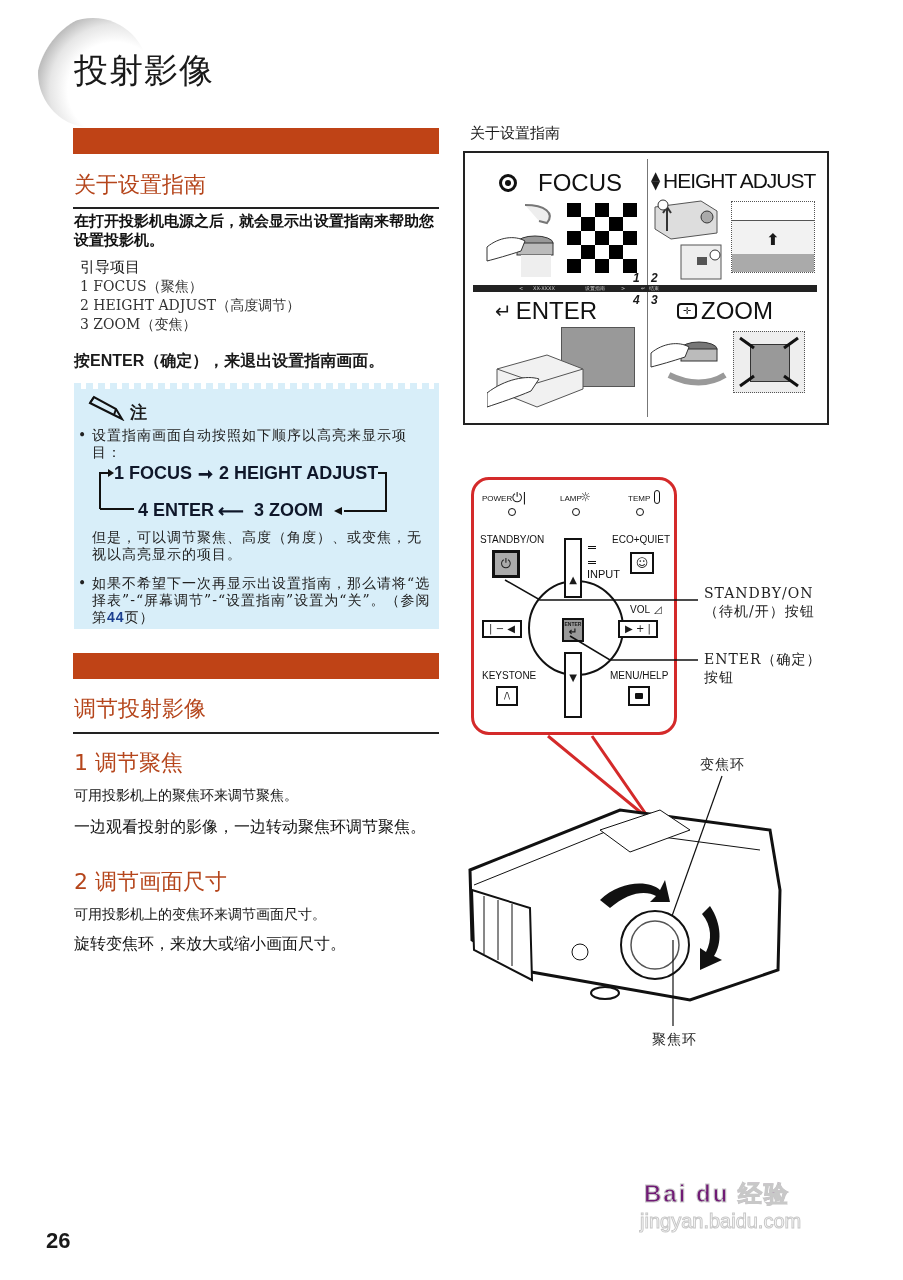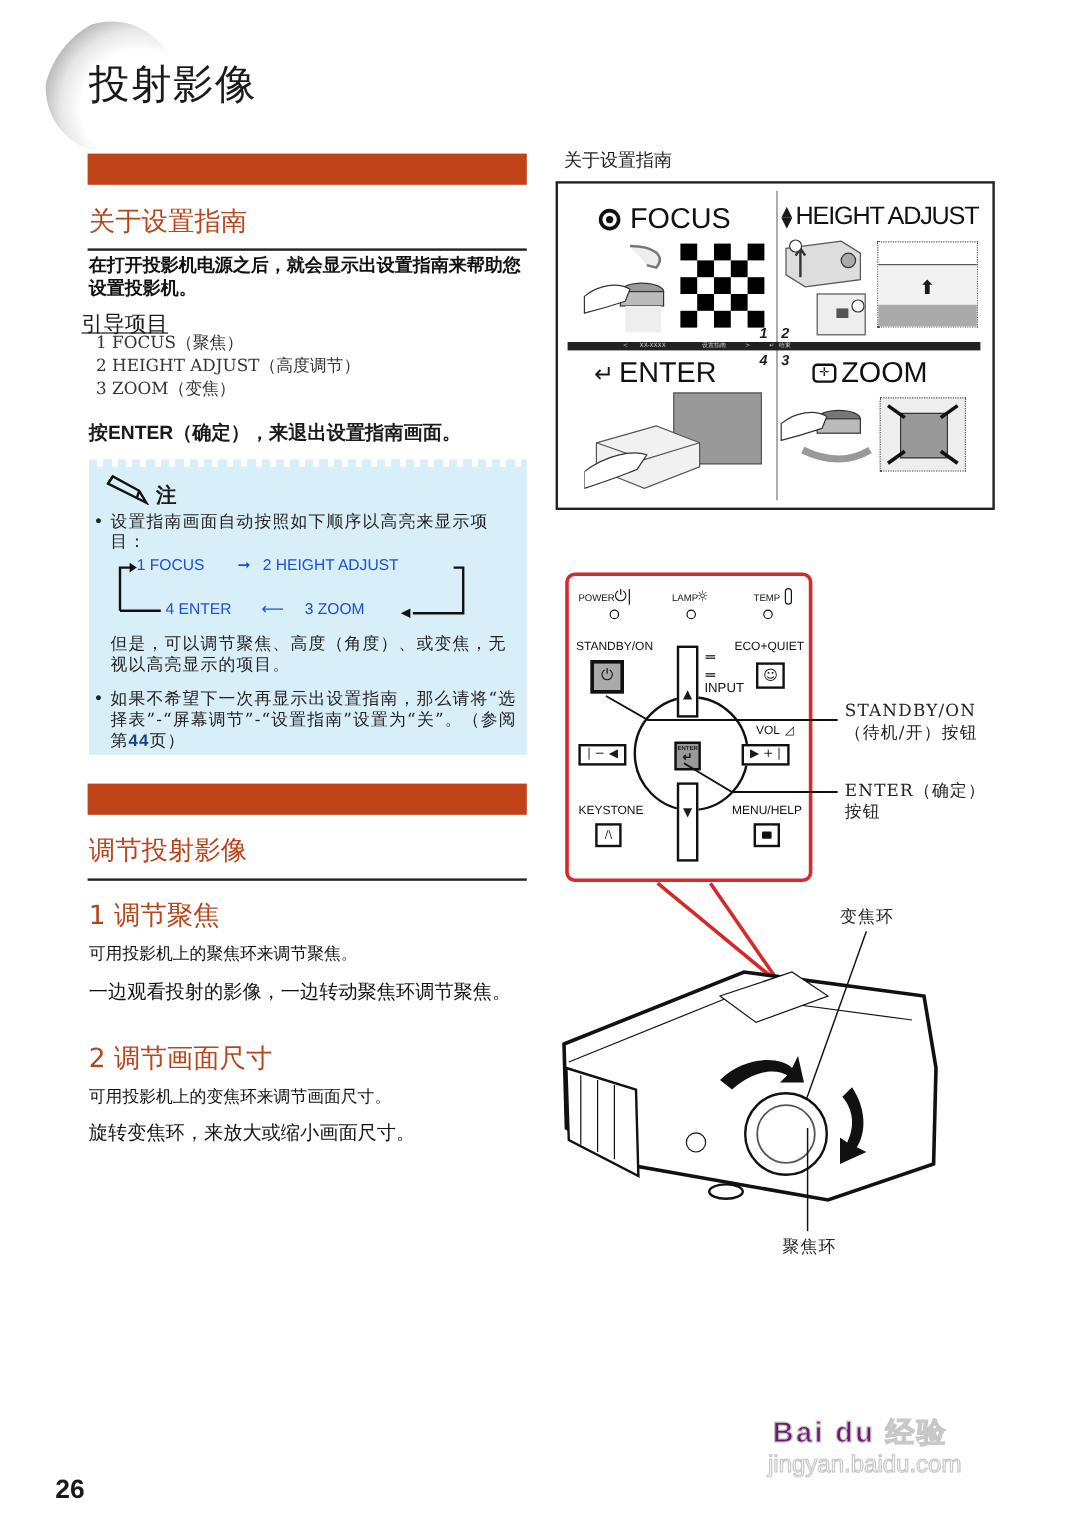--- a/index.html
+++ b/index.html
@@ -14,49 +14,49 @@
   .body-text{left:74px;width:370px;font-size:15px;line-height:19px;color:#111;}
   .serif{font-family:"DejaVu Serif",serif;}
   .sub-head{left:74px;font-size:22px;color:#b5451b;}
   .note{left:74px;top:383px;width:365px;height:246px;background:#d8eef9;}
   .note-dots{position:absolute;left:0;top:0;width:100%;height:6px;
     background:repeating-linear-gradient(90deg,#d8eef9 0 7px,#ffffff 7px 12px);}
   .note-title{left:56px;top:18px;font-size:17px;font-weight:bold;}
   .pencil{left:12px;top:12px;width:40px;height:26px;}
   .note-item{left:4px;width:356px;font-size:14px;line-height:17px;font-family:"DejaVu Serif",serif;color:#222;letter-spacing:1px;}
   .bullet::before{content:"•";position:absolute;left:0;}
-  .flow{font-family:"Liberation Sans",sans-serif;font-size:13px;color:#1d4ed8;}
+  .flow{font-family:"Liberation Sans",sans-serif;font-size:18px;color:#0f172a;font-weight:bold;}
   .link-num{color:#1b3f8f;font-weight:bold;font-family:"Liberation Sans",sans-serif;}
   .guide-label{left:470px;top:124px;font-size:15px;}
   .guide-box{left:463px;top:151px;width:366px;height:274px;border:2px solid #222;background:#fff;box-sizing:border-box;}
   .guide-vline{left:182px;top:6px;width:1px;height:258px;background:#777;}
   .guide-bar{left:8px;top:132px;width:344px;height:7px;background:#222;color:#ccc;font-size:5px;line-height:7px;}
   .gq-title{font-family:"Liberation Sans",sans-serif;font-size:24px;color:#111;}
   .quad-num{font-family:"Liberation Sans",sans-serif;font-style:italic;font-weight:bold;font-size:12px;}
   .checker{display:grid;grid-template-columns:repeat(5,14px);grid-template-rows:repeat(5,14px);}
   .checker div:nth-child(odd){background:#000;}
-  .remote{left:471px;top:477px;width:206px;height:258px;border:3px solid #d42a2a;border-radius:8px;background:#fff;box-sizing:border-box;}
+  .remote{left:471px;top:477px;width:206px;height:258px;border:3px solid #d42a2a;border-radius:18px;background:#fff;box-sizing:border-box;}
   .r-label{font-family:"Liberation Sans",sans-serif;font-size:10px;color:#111;}
   .r-btn{border:2px solid #111;background:#fff;box-sizing:border-box;}
   .callout{font-family:"DejaVu Serif",serif;font-size:14px;line-height:18px;color:#222;letter-spacing:1px;}
   .page-num{left:46px;top:1228px;font-family:"Liberation Sans",sans-serif;font-weight:bold;font-size:22px;}
   .watermark{left:640px;top:1150px;width:210px;height:110px;color:#fff;}
 </style>
 </head>
 <body>
 
 <div class="abs swoosh"></div>
 <div class="abs page-title">投射影像</div>
 
 <div class="abs bar" style="top:128px"></div>
 <div class="abs sec-head" style="top:170px">关于设置指南</div>
 <div class="abs rule" style="top:207px"></div>
 <div class="abs body-text" style="top:212px;font-weight:bold;">在打开投影机电源之后，就会显示出设置指南来帮助您设置投影机。</div>
 
-<div class="abs" style="left:68px;top:258px;font-size:18px;text-decoration:underline;">引导项目</div>
+<div class="abs" style="left:80px;top:258px;font-size:15px;">引导项目</div>
 <div class="abs serif" style="left:80px;top:277px;font-size:14px;line-height:19px;color:#333;">
   <div>1  FOCUS（聚焦）</div>
   <div>2  HEIGHT  ADJUST（高度调节）</div>
   <div>3  ZOOM（变焦）</div>
 </div>
 
 <div class="abs" style="left:74px;top:351px;font-size:16px;font-weight:bold;">
   <span>按</span><span style="font-family:'Liberation Sans',sans-serif;font-weight:900;">ENTER</span><span>（确定），来退出设置指南画面。</span>
 </div>
 
@@ -107,21 +107,21 @@
 <div class="abs body-text" style="top:817px;font-size:16px;line-height:20px;">一边观看投射的影像，一边转动聚焦环调节聚焦。</div>
 
 <div class="abs sub-head" style="top:867px">2 调节画面尺寸</div>
 <div class="abs body-text" style="top:905px;font-size:14px;">可用投影机上的变焦环来调节画面尺寸。</div>
 <div class="abs body-text" style="top:934px;font-size:16px;">旋转变焦环，来放大或缩小画面尺寸。</div>
 
 <div class="abs guide-label">关于设置指南</div>
 <div class="abs guide-box">
   <div class="abs guide-vline"></div>
 
-  <div class="abs" style="left:34px;top:16px;display:flex;align-items:center;gap:8px;">
+  <div class="abs" style="left:34px;top:16px;display:flex;align-items:center;gap:21px;">
     <span style="display:inline-block;width:18px;height:18px;border:3px solid #111;border-radius:50%;box-sizing:border-box;position:relative;">
         <span style="position:absolute;left:3px;top:3px;width:6px;height:6px;background:#111;border-radius:50%;"></span>
       </span>
     <span class="gq-title">FOCUS</span>
   </div>
   <svg class="abs" style="left:20px;top:46px" width="80" height="80" viewBox="0 0 80 80">
     <path d="M40 6 C60 6 70 14 62 24 L54 22" fill="#eee" stroke="#777" stroke-width="2"></path>
     <ellipse cx="50" cy="44" rx="18" ry="7" fill="#999" stroke="#333"></ellipse>
     <rect x="32" y="44" width="36" height="12" fill="#bbb" stroke="#333"></rect>
     <path d="M2 48 C14 38 30 36 40 42 L36 52 C24 56 10 60 2 62 Z" fill="#fff" stroke="#333"></path>

